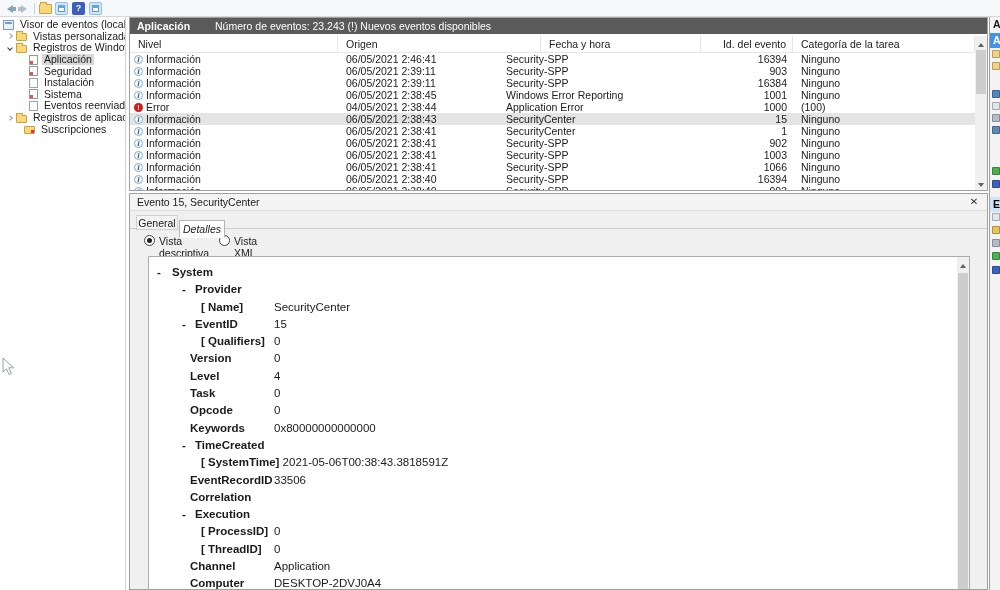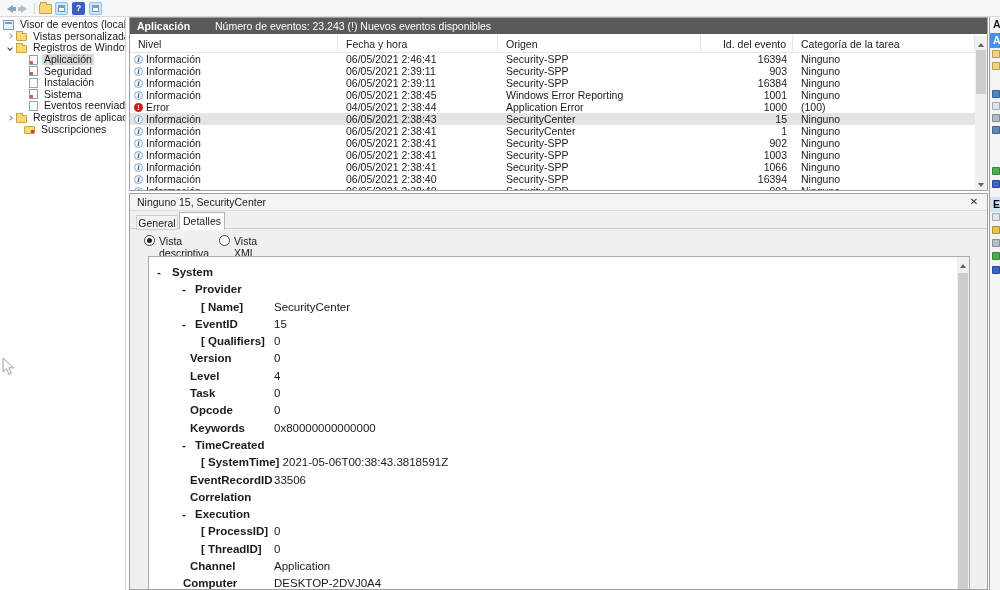--- a/index.html
+++ b/index.html
@@ -66,21 +66,21 @@
   .sb-down::after{top:6px;border:3px solid transparent;border-top:4px solid #606060;}
   .sb-thumb{position:absolute;left:1px;width:10px;background:#cdcdcd;}
 
   
   #detail-pane{position:absolute;left:129px;top:193px;width:859px;height:397px;border:1px solid #a0a0a0;background:#f0f0f0;overflow:hidden;}
   #dp-title{position:absolute;left:0;top:0;right:0;height:17px;background:#f4f4f4;border-bottom:1px solid #dcdcdc;font-size:10.5px;line-height:16px;padding-left:7px;}
   #dp-close{position:absolute;right:6px;top:1px;width:14px;height:14px;font-size:10px;line-height:14px;text-align:center;color:#333;cursor:default;}
   #tabstrip{position:absolute;left:0;top:18px;right:0;height:17px;border-bottom:1px solid #cfcfcf;}
   .tab{position:absolute;font-size:10.5px;text-align:center;border:1px solid #cfcfcf;background:#f3f3f3;}
   .tab.inactive{left:6px;top:3px;height:15px;width:42px;line-height:14px;}
-  .tab.active{left:49px;top:0px;height:18px;width:46px;line-height:17px;background:#fff;border-color:#b5b5b5;border-bottom:1px solid #fff;z-index:2;}
+  .tab.active{left:49px;top:8px;height:18px;width:46px;line-height:17px;background:#fff;border-color:#b5b5b5;border-bottom:1px solid #fff;z-index:2;font-style:italic;}
   #radio-row{position:absolute;left:0;top:39px;height:16px;font-size:10.5px;}
   .radio{position:absolute;top:2px;width:11px;height:11px;border:1px solid #444;border-radius:50%;background:#fff;}
   .radio.on::after{content:"";position:absolute;left:2px;top:2px;width:5px;height:5px;border-radius:50%;background:#222;}
   .radio-label{position:absolute;top:2px;}
 
   #desc-box{position:absolute;left:18px;top:62px;width:822px;height:336px;background:#fff;border:1px solid #ababab;border-bottom:none;overflow:hidden;}
   #d-rows{position:absolute;left:0;top:8px;right:12px;bottom:0;}
   .d-row{position:relative;height:17.3px;font-size:11.5px;}
   .d-dash{position:absolute;font-weight:bold;top:1px;}
   .d-label{position:absolute;font-weight:bold;top:1px;white-space:nowrap;}
@@ -166,22 +166,22 @@
     </div>
 </div>
 
 <div id="events-pane">
   <div id="log-header">
     <span class="bold">Aplicación</span>
     <span class="sum">Número de eventos: 23.243 (!) Nuevos eventos disponibles</span>
   </div>
   <div id="col-headers">
       <div class="hcell" style="width: 208px;">Nivel</div>
+      <div class="hcell" style="width: 203px;">Origen</div>
       <div class="hcell" style="width: 160px;">Fecha y hora</div>
-      <div class="hcell" style="width: 203px;">Origen</div>
       <div class="hcell right" style="width: 92px;">Id. del evento</div>
       <div class="hcell" style="width: 182px;">Categoría de la tarea</div>
     </div>
   <div id="rows">
       <div class="erow">
         <div class="ecell lvl" style="width: 208px;">
           <span class="icon-info">i</span>
           <span>Información</span>
         </div>
         <div class="ecell" style="width: 160px;">06/05/2021 2:46:41</div>
@@ -302,21 +302,21 @@
     </div>
   <div class="sbar" style="right:0;top:18px;width:12px;bottom:0;">
     <div class="sb-btn sb-up" style="top:0"></div>
     <div class="sb-thumb" style="top:14px;height:44px"></div>
     <div class="sb-btn sb-down" style="bottom:0"></div>
   </div>
 </div>
 
 <div id="detail-pane">
   <div id="dp-title">
-    <span>Ninguno 15, SecurityCenter</span>
+    <span>Evento 15, SecurityCenter</span>
     <span id="dp-close">✕</span>
   </div>
   <div id="tabstrip">
       <div class="tab inactive">General</div>
       <div class="tab active">Detalles</div>
     </div>
   <div id="radio-row">
       <span class="radio on" style="left: 14px;"></span>
       <span class="radio-label" style="left: 29px;">Vista descriptiva</span>
       <span class="radio" style="left: 89px;"></span>
@@ -389,21 +389,21 @@
         </div>
         <div class="d-row">
           <span class="d-label" style="left: 52px;">[ ThreadID]</span>
           <span class="d-val">0</span>
         </div>
         <div class="d-row">
           <span class="d-label" style="left: 41px;">Channel</span>
           <span class="d-val">Application</span>
         </div>
         <div class="d-row">
-          <span class="d-label" style="left: 34px;">Computer</span>
+          <span class="d-label" style="left: 41px;">Computer</span>
           <span class="d-val">DESKTOP-2DVJ0A4</span>
         </div>
       </div>
     <div id="desc-sb">
       <div class="sb-btn sb-up" style="top:0"></div>
       <div class="sb-thumb" style="top:16px;height:calc(100% - 16px)"></div>
     </div>
   </div>
 </div>
 

